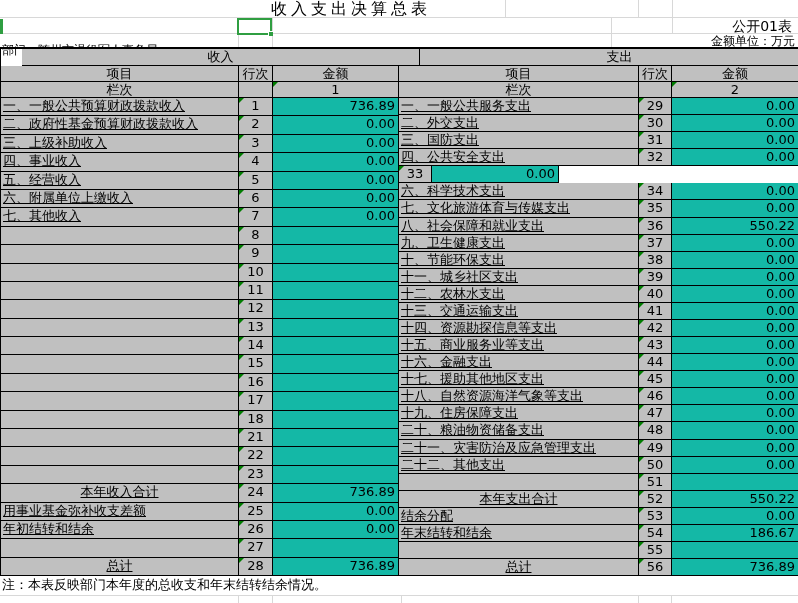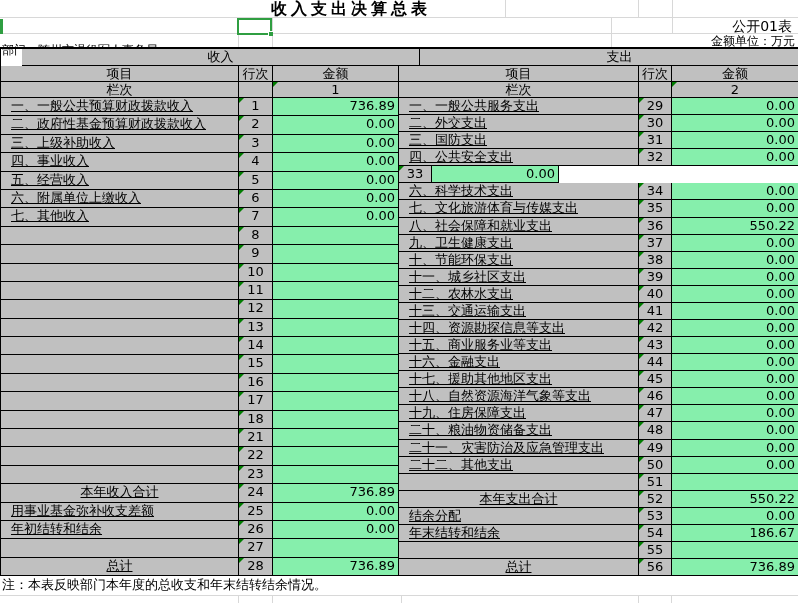--- a/index.html
+++ b/index.html
@@ -13,21 +13,21 @@
   html,body{background:#fff;}
   .sheet{
     position:relative;width:798px;height:603px;background:#fff;overflow:hidden;
     font-family:"DejaVu Sans","Liberation Sans",sans-serif;color:#000;
   }
   
   .glh{position:absolute;height:1px;background:var(--grid-line);}
   .glv{position:absolute;width:1px;background:var(--grid-line);}
   
   .title{position:absolute;top:0;left:0;width:702px;text-align:center;
-    font-size:16px;font-weight:bold;letter-spacing:4px;line-height:18px;}
+    font-size:16px;font-weight:normal;letter-spacing:4px;line-height:18px;}
   .doc-label{position:absolute;top:19px;right:6px;font-size:14px;line-height:14px;text-align:right;}
   .department{position:absolute;top:43px;left:2px;font-size:12px;line-height:14px;}
   .unit-label{position:absolute;top:34px;right:3px;font-size:12px;line-height:14px;}
   
   .sel-box{position:absolute;left:237px;top:18px;width:35px;height:17px;
     border:2px solid var(--selection-green);background:transparent;z-index:5;}
   .sel-handle{position:absolute;right:-3px;bottom:-3px;width:5px;height:5px;
     background:var(--selection-green);border-left:1px solid #fff;border-top:1px solid #fff;}
   .sel-sliver{position:absolute;left:0;top:19px;width:3px;height:15px;
     background:var(--selection-green);z-index:5;}
@@ -46,24 +46,24 @@
   .head-row .cell,.lanci-row .cell{height:100%;font-size:13px;line-height:15px;text-align:center;}
   .rows-box{height:478px;display:flex;flex-direction:column;}
   .trow{display:flex;flex:1 1 0;min-height:0;}
   .trow .cell{height:100%;font-size:13px;line-height:16px;}
   .left .c-item{width:238px;}
   .left .c-line{width:34px;}
   .left .c-amt{width:126px;}
   .right .c-item{width:240px;}
   .right .c-line{width:33px;}
   .right .c-amt{width:127px;}
-  .c-item{text-align:left;padding-left:10px;text-decoration:underline;}
+  .c-item{text-align:left;padding-left:2px;text-decoration:underline;}
   .trow.summary .c-item{font-weight:normal;text-align:center;padding-left:0;}
   .c-line{text-align:center;position:relative;font-size:12px;}
-  .c-amt{background:#86efac;text-align:right;padding-right:3px;font-size:12px;}
+  .c-amt{background:#14b8a6;text-align:right;padding-right:3px;font-size:12px;}
   .tri::before{content:"";position:absolute;top:0;left:0;width:0;height:0;
     border-top:5px solid var(--indicator-green);border-right:5px solid transparent;}
   
   .note-row{position:absolute;left:0;top:576px;width:798px;height:19px;
     font-size:13px;line-height:18px;padding-left:2px;background:#fff;}
 </style>
 </head>
 <body>
 
 <div class="sheet">

